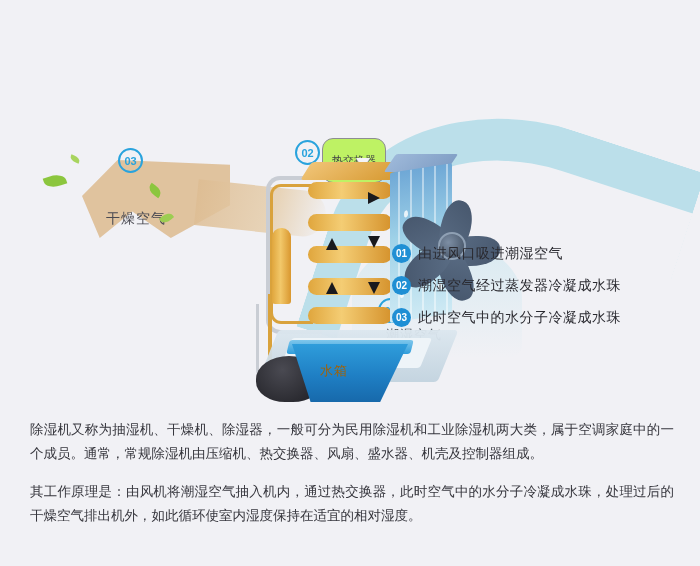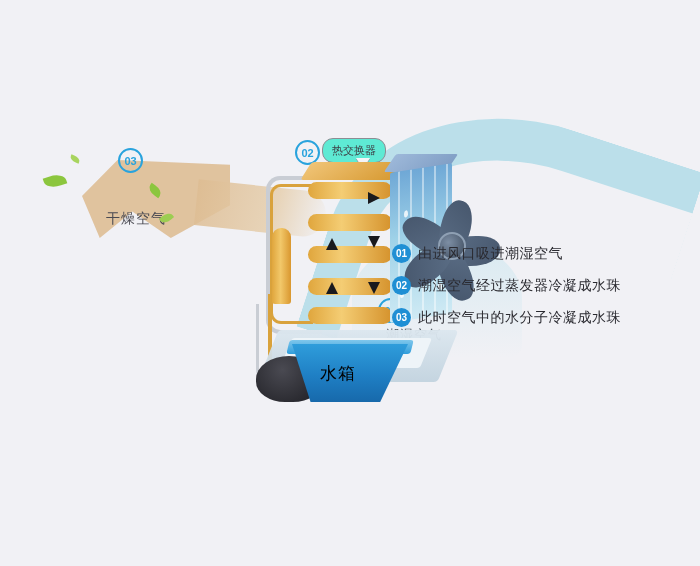--- a/index.html
+++ b/index.html
@@ -82,22 +82,22 @@
     display:flex;align-items:center;justify-content:center;
     letter-spacing:0;
   }
   .badge.b03{left:118px;top:30px;}
   .badge.b02{left:295px;top:22px;}
   .badge.b01{left:378px;top:180px;}
 
   
   .callout{
     position:absolute;left:322px;top:20px;
-    padding:4px 9px;border:1px solid #8d8d93;border-radius:11px;
-    background:#5eead4;color:#3d3d44;font-size:11px;white-space:nowrap;
+    padding:14px 9px;border:1px solid #8d8d93;border-radius:11px;
+    background:#bef264;color:#3d3d44;font-size:11px;white-space:nowrap;
   }
   .callout-stem{
     position:absolute;left:356px;top:40px;width:0;height:0;
     border-left:7px solid transparent;border-right:7px solid transparent;
     border-top:11px solid #f4f4f7;
     filter:drop-shadow(0 1px 0 #8d8d93);
   }
 
   
   .machine{position:absolute;left:250px;top:36px;width:210px;height:220px;}
@@ -193,21 +193,21 @@
     clip-path:polygon(0 0,100% 0,76% 100%,16% 100%);
   }
   .tank-lip{
     position:absolute;left:288px;top:222px;width:124px;height:14px;
     background:linear-gradient(180deg,#7fc7ec,#2f9ddb);
     border-radius:3px;
     transform:skewX(-14deg);
   }
   .lbl-tank{
     position:absolute;left:320px;top:244px;
-    color:#000000;font-size:17px;letter-spacing:1px;
+    color:#a16207;font-size:13px;letter-spacing:1px;
   }
   .compressor{
     position:absolute;left:256px;top:238px;width:66px;height:46px;
     background:radial-gradient(circle at 40% 30%,#4a4a52,#1b1b20);
     border-radius:50% 50% 44% 44%;
   }
   .pipe{
     position:absolute;left:268px;top:176px;width:26px;height:96px;
     border:4px solid #d9a23c;border-top:none;border-right:none;
     border-radius:0 0 0 18px;
@@ -344,15 +344,17 @@
       <div class="step-text">潮湿空气经过蒸发器冷凝成水珠</div>
     </div>
     <div class="step">
       <div class="step-badge">03</div>
       <div class="step-text">此时空气中的水分子冷凝成水珠</div>
     </div>
   </div>
 
 
   <div class="body-copy">
+    <p class="para">除湿机又称为抽湿机、干燥机、除湿器，一般可分为民用除湿机和工业除湿机两大类，属于空调家庭中的一个成员。通常，常规除湿机由压缩机、热交换器、风扇、盛水器、机壳及控制器组成。</p>
+    <p class="para">其工作原理是：由风机将潮湿空气抽入机内，通过热交换器，此时空气中的水分子冷凝成水珠，处理过后的干燥空气排出机外，如此循环使室内湿度保持在适宜的相对湿度。</p>
   </div>
 
 </div>
 
 </body></html>

